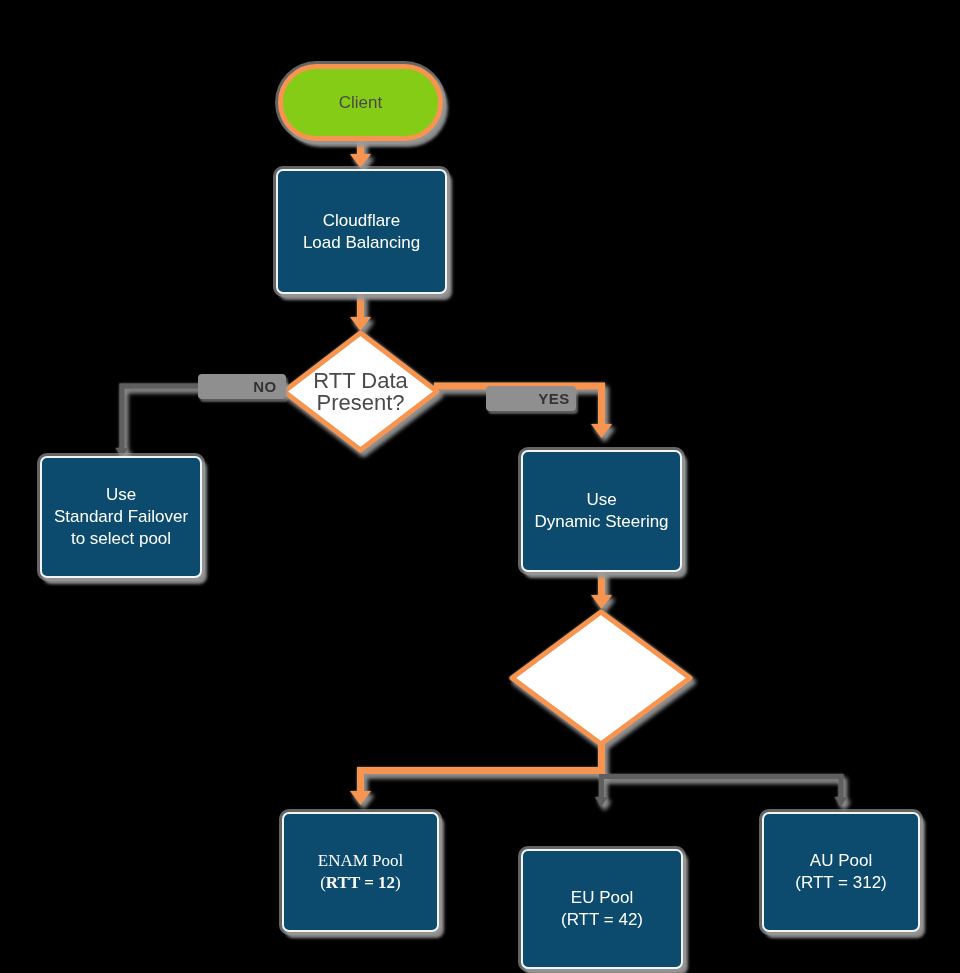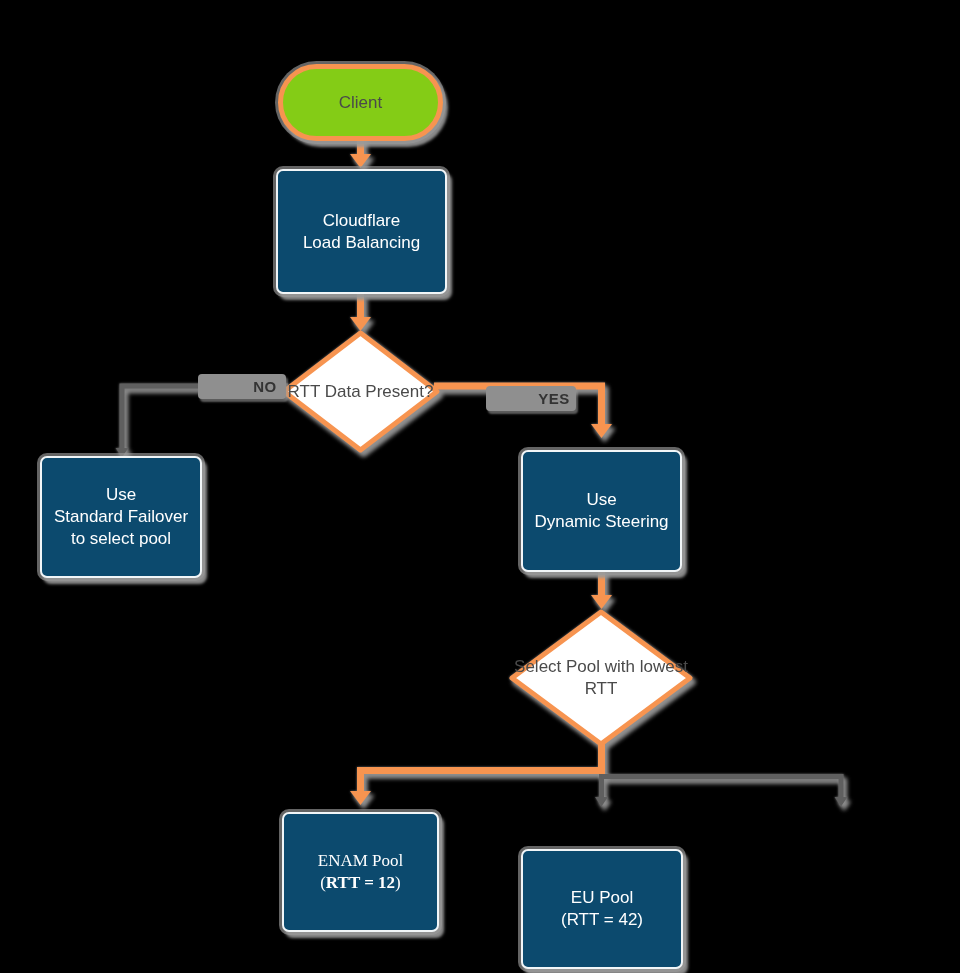--- a/index.html
+++ b/index.html
@@ -42,21 +42,21 @@
     box-shadow: 0 0 0 3px rgba(154,154,154,0.65), 4px 5px 3px 1px rgba(154,154,154,0.9);
     margin-top: 24px;
   }
   .diamond-label {
     position: absolute;
     display: flex;
     align-items: center;
     justify-content: center;
     text-align: center;
     color: #4A4A4A;
-    font-size: 17px;
+    font-size: 22px;
     line-height: 22px;
   }
   .edge-chip {
     position: absolute;
     display: flex;
     align-items: center;
     justify-content: center;
     background: #8F8F8F;
     color: #333333;
     font-size: 15px;
@@ -119,26 +119,26 @@
 
   <div class="node orange-box" style="left:282px; top:812px; width:157px; height:120px;font-family:Liberation Serif, serif;">
     <span class="lbl"><span>ENAM Pool</span><br><span>(</span><b>RTT = 12</b><span>)</span></span>
   </div>
 
   <div class="node orange-box" style="left:521px; top:812px; width:162px; height:120px;margin-top:37px;">
     <span class="lbl">EU Pool
 (RTT = 42)</span>
   </div>
 
+  <div class="node orange-box" style="left:762px; top:812px; width:158px; height:120px;">
+    <span class="lbl">AU Pool
+(RTT = 312)</span>
+  </div>
 
   <div class="diamond-label" style="left:284px; top:333px; width:153px; height:117px;">
     <span class="lbl">RTT Data
 Present?</span>
-  </div>
-  <div class="diamond-label" style="left:512px; top:612px; width:178px; height:132px;">
-    <span class="lbl">Select Pool
-with lowest RTT</span>
   </div>
 
   <div class="edge-chip" style="left:198px; top:374px; width:42px; height:25px;">NO</div>
   <div class="edge-chip" style="left:486px; top:386px; width:44px; height:25px;">YES</div>
 
 </div>
 
 </body></html>

